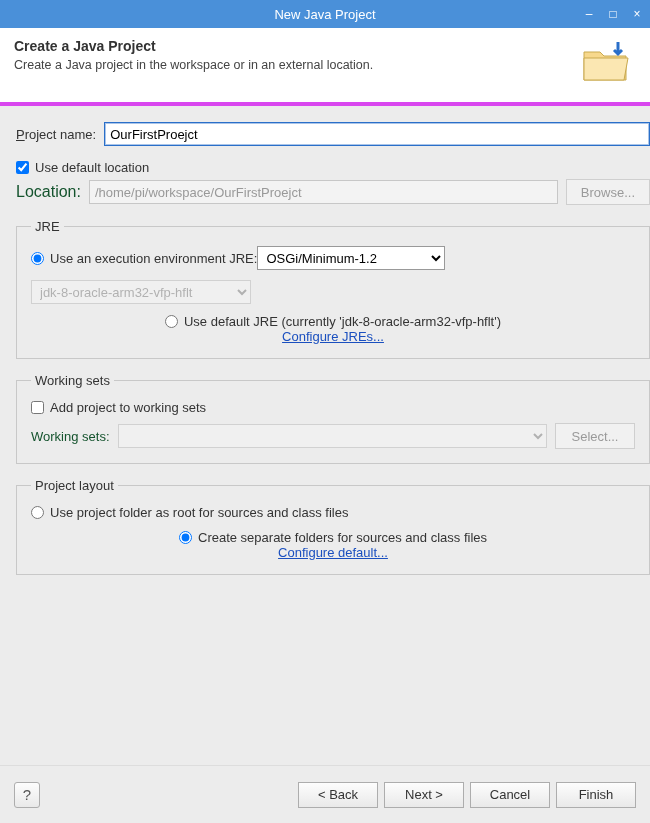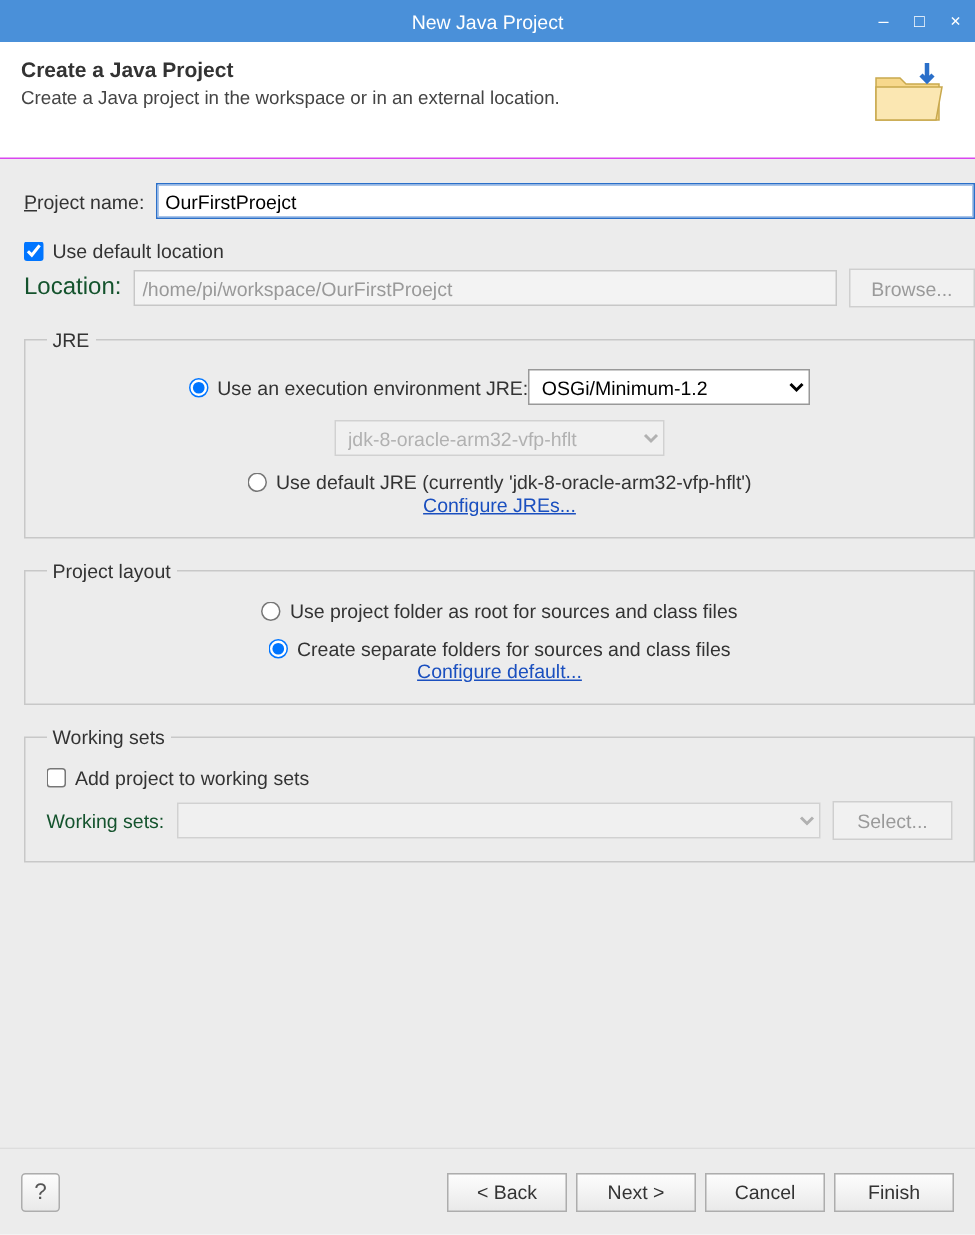--- a/index.html
+++ b/index.html
@@ -9,21 +9,21 @@
   .titlebar {
     height: 28px; background: #4a90d9; color: #fff;
     display: flex; align-items: center; justify-content: center;
     position: relative; font-size: 13px;
   }
   .titlebar .controls { position: absolute; right: 6px; display: flex; gap: 10px; }
   .titlebar .ctl { width: 14px; height: 14px; display:flex; align-items:center; justify-content:center; font-size:12px; cursor:default; }
 
   .banner {
     background: #fff; padding: 10px 24px 16px 14px;
-    border-bottom: 1px solid #d946ef; position: relative; min-height: 78px;
+    border-bottom: 4px solid #d946ef; position: relative; min-height: 78px;
   }
   .banner h1 { margin: 0 0 4px 0; font-size: 14px; font-weight: 600; color: #333; }
   .banner p  { margin: 0; font-size: 12.5px; color: #444; }
   .banner .folder-icon { position:absolute; right:18px; top:10px; }
 
   .main {
     background: #ececec; padding: 16px 0 0 16px;
     height: calc(823px - 28px - 78px - 58px);
     overflow: hidden;
   }
@@ -45,21 +45,21 @@
 
   .checkbox, .radio { display:flex; align-items:center; gap:6px; font-size:13px; color:#333; }
   input[type=checkbox], input[type=radio] { margin:0; }
 
   fieldset {
     border: 1px solid #c8c8c8; margin: 14px 0 0 0; padding: 12px 14px 14px 14px;
     font-size:13px; color:#333;
   }
   fieldset legend { padding: 0 4px; color:#333; font-size:13px; }
 
-  .jre-row { display:flex; align-items:center; justify-content:center; margin-bottom:10px; }
+  .jre-row { display:flex; align-items:center; justify-content:flex-start; margin-bottom:10px; }
   .jre-row:last-child { margin-bottom:0;flex-direction:column; }
   .link { color:#1a4fbf; text-decoration: underline; cursor:pointer; font-size:13px; }
 
   .btn {
     height: 26px; min-width: 80px; padding: 0 14px;
     border: 1px solid #adadad; background: linear-gradient(#fdfdfd,#e9e9e9);
     font-size: 13px; color:#333; display:inline-flex; align-items:center; justify-content:center;
     cursor: default;
   }
   .btn:disabled { color:#9a9a9a; background:#f1f1f1; border-color:#cfcfcf; }
@@ -146,56 +146,56 @@
     <div class="jre-row">
       <label class="radio">
         <input type="radio" name="jre" style="">
         <span>Use default JRE (currently 'jdk-8-oracle-arm32-vfp-hflt')</span>
       </label>
       <span class="link">Configure JREs...</span>
     </div>
   </fieldset>
 
   <fieldset>
-    <legend>Project layout</legend>
-
-    <div class="jre-row">
-      <label class="radio">
-        <input type="radio" name="layout" style="">
-        <span><span class="underline-letter">U</span>se project folder as root for sources and class files</span>
-      </label>
-      <span></span>
-    </div>
-
-    <div class="jre-row">
-      <label class="radio">
-        <input type="radio" name="layout" checked="" style="">
-        <span><span class="underline-letter">C</span>reate separate folders for sources and class files</span>
-      </label>
-      <span class="link">Configure default...</span>
-    </div>
-  </fieldset>
-
-  <fieldset>
     <legend>Working sets</legend>
 
     <div class="checkbox" style="margin-bottom:8px">
       <input type="checkbox" style="">
       <span>Add projec<span class="underline-letter">t</span> to working sets</span>
     </div>
 
     <div class="loc-row">
       <span class="disabled-label">W<span class="underline-letter">o</span>rking sets:</span>
       <select disabled="" style="flex:1">
         <option></option>
       </select>
       <button class="btn" disabled="">Select...</button>
     </div>
   </fieldset>
 
+  <fieldset>
+    <legend>Project layout</legend>
+
+    <div class="jre-row">
+      <label class="radio">
+        <input type="radio" name="layout" style="">
+        <span><span class="underline-letter">U</span>se project folder as root for sources and class files</span>
+      </label>
+      <span></span>
+    </div>
+
+    <div class="jre-row">
+      <label class="radio">
+        <input type="radio" name="layout" checked="" style="">
+        <span><span class="underline-letter">C</span>reate separate folders for sources and class files</span>
+      </label>
+      <span class="link">Configure default...</span>
+    </div>
+  </fieldset>
+
 </div>
 
 <div class="footer">
   <div class="help-btn">
     <span>?</span>
   </div>
   <div class="nav-btns">
     <button class="btn">&lt; Back</button>
     <button class="btn">Next &gt;</button>
     <button class="btn">Cancel</button>

